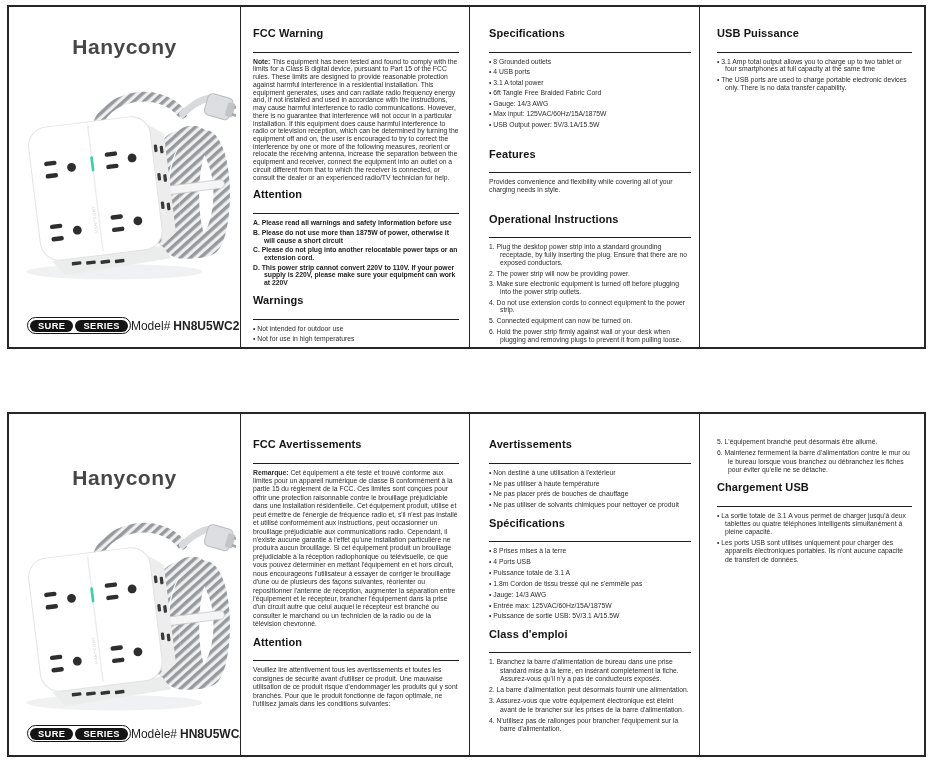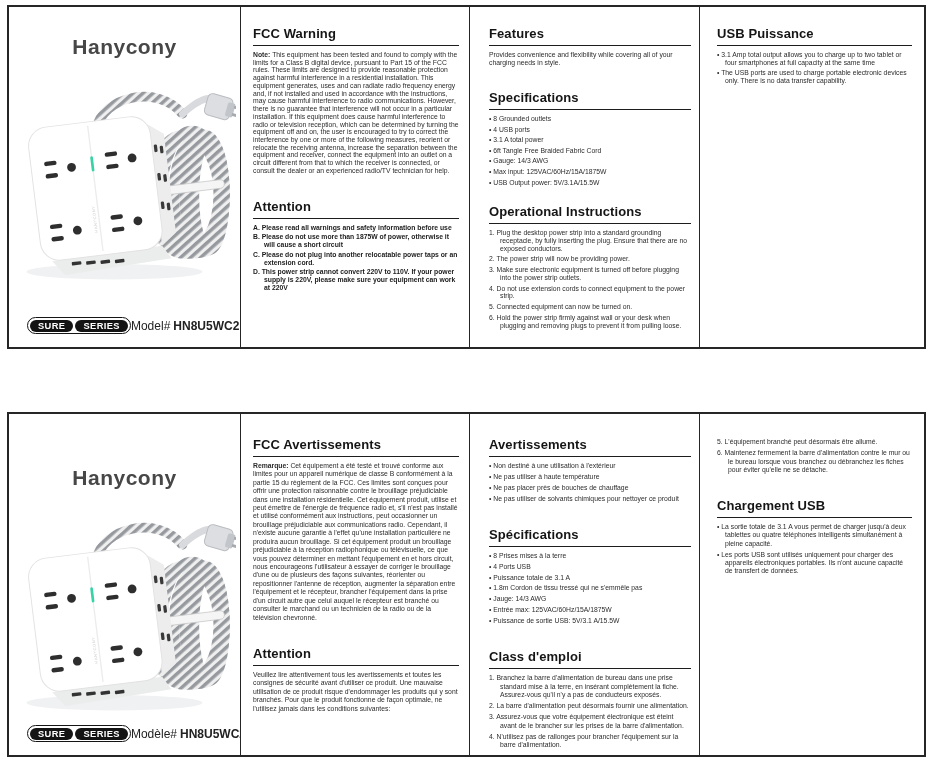--- a/index.html
+++ b/index.html
@@ -17,24 +17,24 @@
   .panel-en{top:5px;height:344px;}
   .panel-fr{top:412px;height:345px;}
   .col{box-sizing:border-box;padding:20px 10px 10px 12px;overflow:hidden;}
   .col + .col{border-left:1.4px solid #262626;}
   .panel-fr .col{padding-top:24px;}
   .col3{padding-left:19px;padding-right:8px;}
   .col4{padding-left:17px;padding-right:16px;}
   .col1{position:relative;padding:0;}
 
   h3{
-    font-size:13px;line-height:1.15;margin:0 0 5px 0;padding-bottom:3px;
+    font-size:11px;line-height:1.15;margin:0 0 5px 0;padding-bottom:12px;
     border-bottom:1.6px solid #1d1d1d;font-weight:700;letter-spacing:.1px;color:#151515;
   }
-  .sec{margin-top:25px;}
+  .sec{margin-top:7px;}
   .sec:first-child{margin-top:0;}
   .mt-lg{margin-top:19px;}
   .body{font-size:6.8px;line-height:1.14;margin:0;color:#2c2c2c;}
   .panel-fr .body{line-height:1.24;}
   .item{font-size:6.8px;line-height:1.14;color:#2c2c2c;margin-bottom:2px;}
   .panel-fr .item{line-height:1.22;margin-bottom:2.6px;}
   .hang{padding-left:11px;text-indent:-11px;}
   .bold-items .item{font-weight:700;color:#1c1c1c;}
   .bullet{padding-left:8px;text-indent:-8px;margin-bottom:2.8px;}
   .bullet::before{content:"• ";}
@@ -150,39 +150,49 @@
     <div class="sec">
       <h3>Attention</h3>
       <div class="bold-items">
 
       <div class="item hang">A. Please read all warnings and safety information before use</div>
           <div class="item hang">B. Please do not use more than 1875W of power, otherwise it will cause a short circuit</div>
           <div class="item hang">C. Please do not plug into another relocatable power taps or an extension cord.</div>
           <div class="item hang">D. This power strip cannot convert 220V to 110V. If your power supply is 220V, please make sure your equipment can work at 220V</div>
         </div>
     </div>
+    <div class="sec">
+      <h3>Warnings</h3>
+      <div>
+
+      <div class="item bullet">Not intended for outdoor use</div>
+          <div class="item bullet">Not for use in high temperatures</div>
+          <div class="item bullet">Do not place near heating vents</div>
+          <div class="item bullet">Do not use chemical solvents to clean this product</div>
+        </div>
+    </div>
   </div>
 
   <div class="col col3">
-    <div class="sec mt-lg">
-      <h3>Features</h3>
-      <p class="body">Provides convenience and flexibility while covering all of your charging needs in style.</p>
-    </div>
     <div class="sec">
       <h3>Specifications</h3>
       <div>
 
       <div class="item bullet">8 Grounded outlets</div>
           <div class="item bullet">4 USB ports</div>
           <div class="item bullet">3.1 A total power</div>
           <div class="item bullet">6ft Tangle Free Braided Fabric Cord</div>
           <div class="item bullet">Gauge: 14/3 AWG</div>
           <div class="item bullet">Max input: 125VAC/60Hz/15A/1875W</div>
           <div class="item bullet">USB Output power: 5V/3.1A/15.5W</div>
         </div>
+    </div>
+    <div class="sec mt-lg">
+      <h3>Features</h3>
+      <p class="body">Provides convenience and flexibility while covering all of your charging needs in style.</p>
     </div>
     <div class="sec mt-lg">
       <h3>Operational Instructions</h3>
       <div class="num-list">
 
       <div class="item hang">1. Plug the desktop power strip into a standard grounding receptacle, by fully inserting the plug. Ensure that there are no exposed conductors.</div>
           <div class="item hang">2. The power strip will now be providing power.</div>
           <div class="item hang">3. Make sure electronic equipment is turned off before plugging into the power strip outlets.</div>
           <div class="item hang">4. Do not use extension cords to connect equipment to the power strip.</div>
           <div class="item hang">5. Connected equipment can now be turned on.</div>

